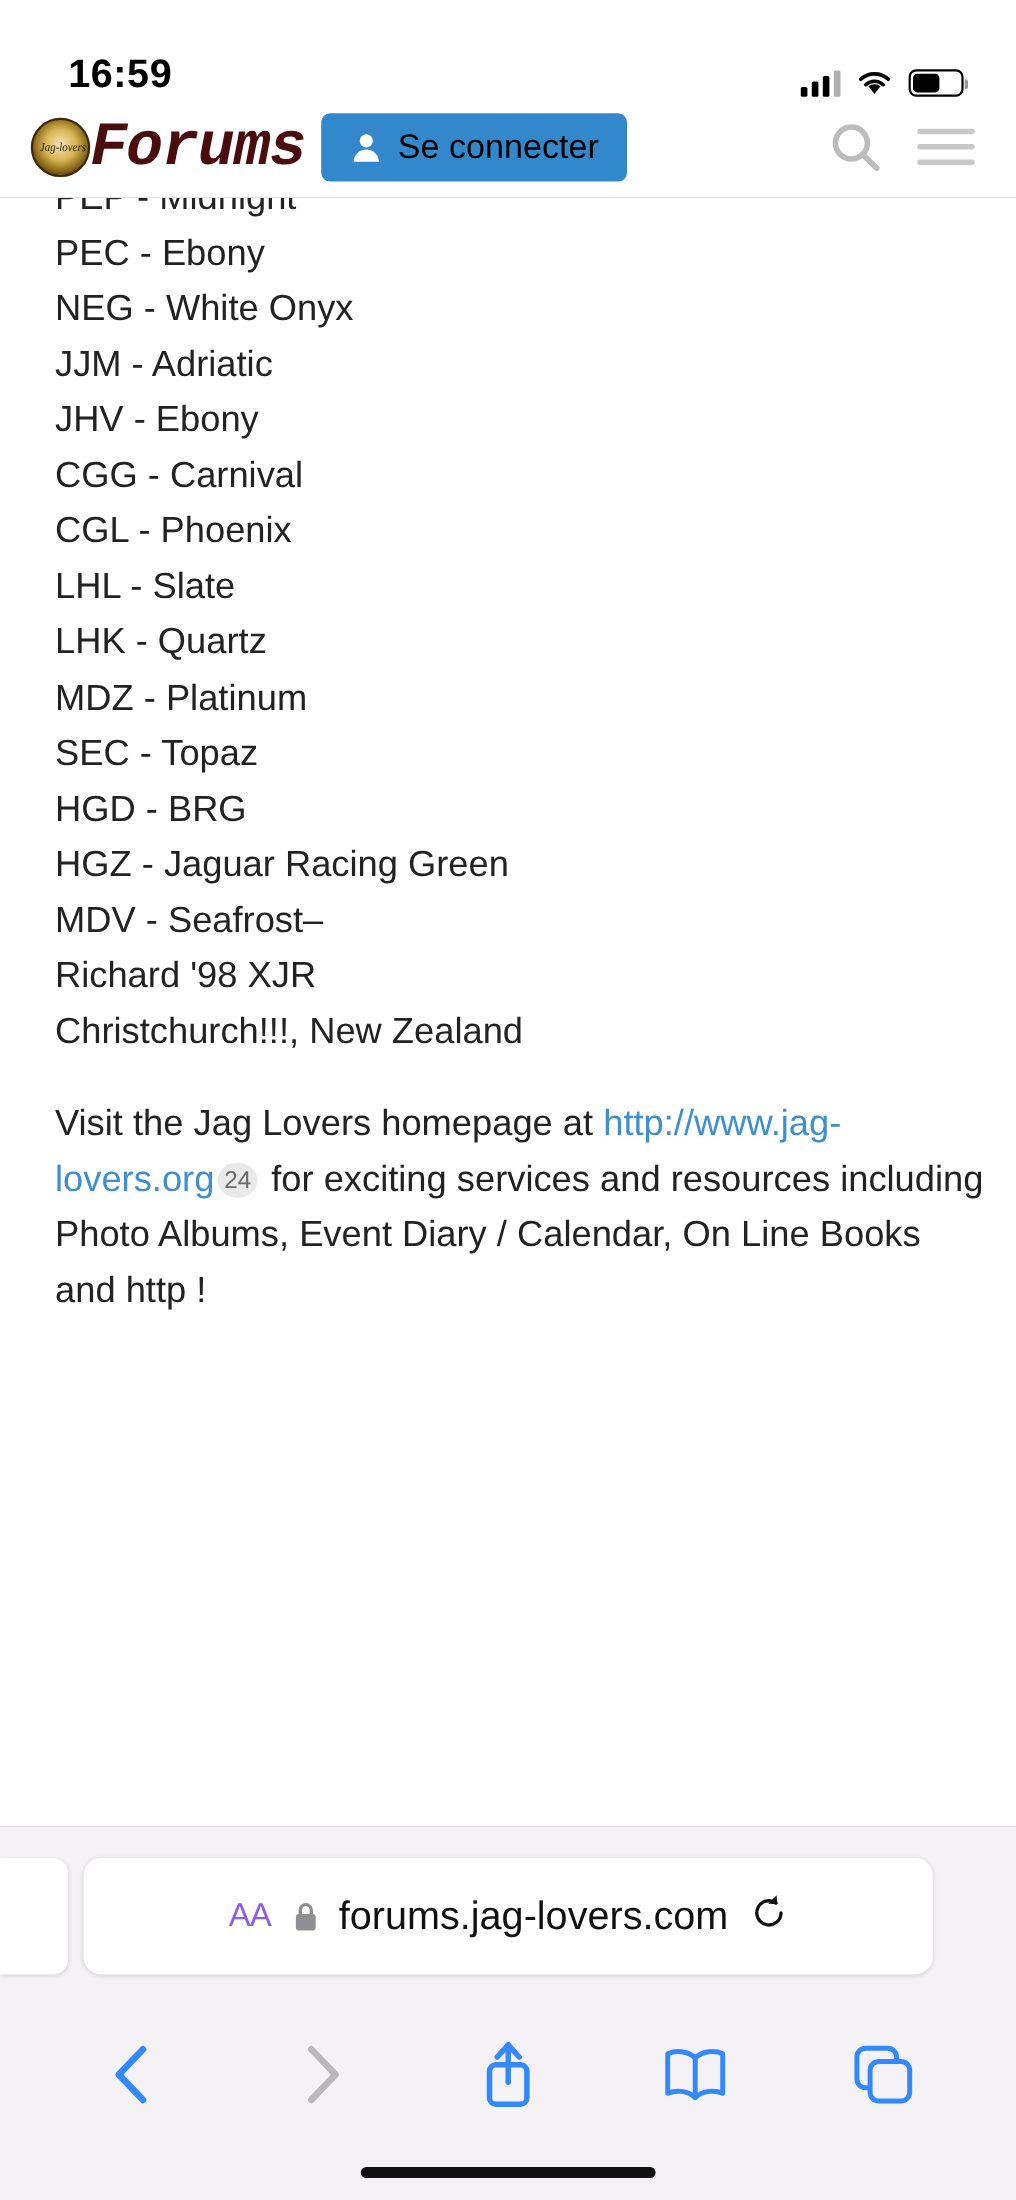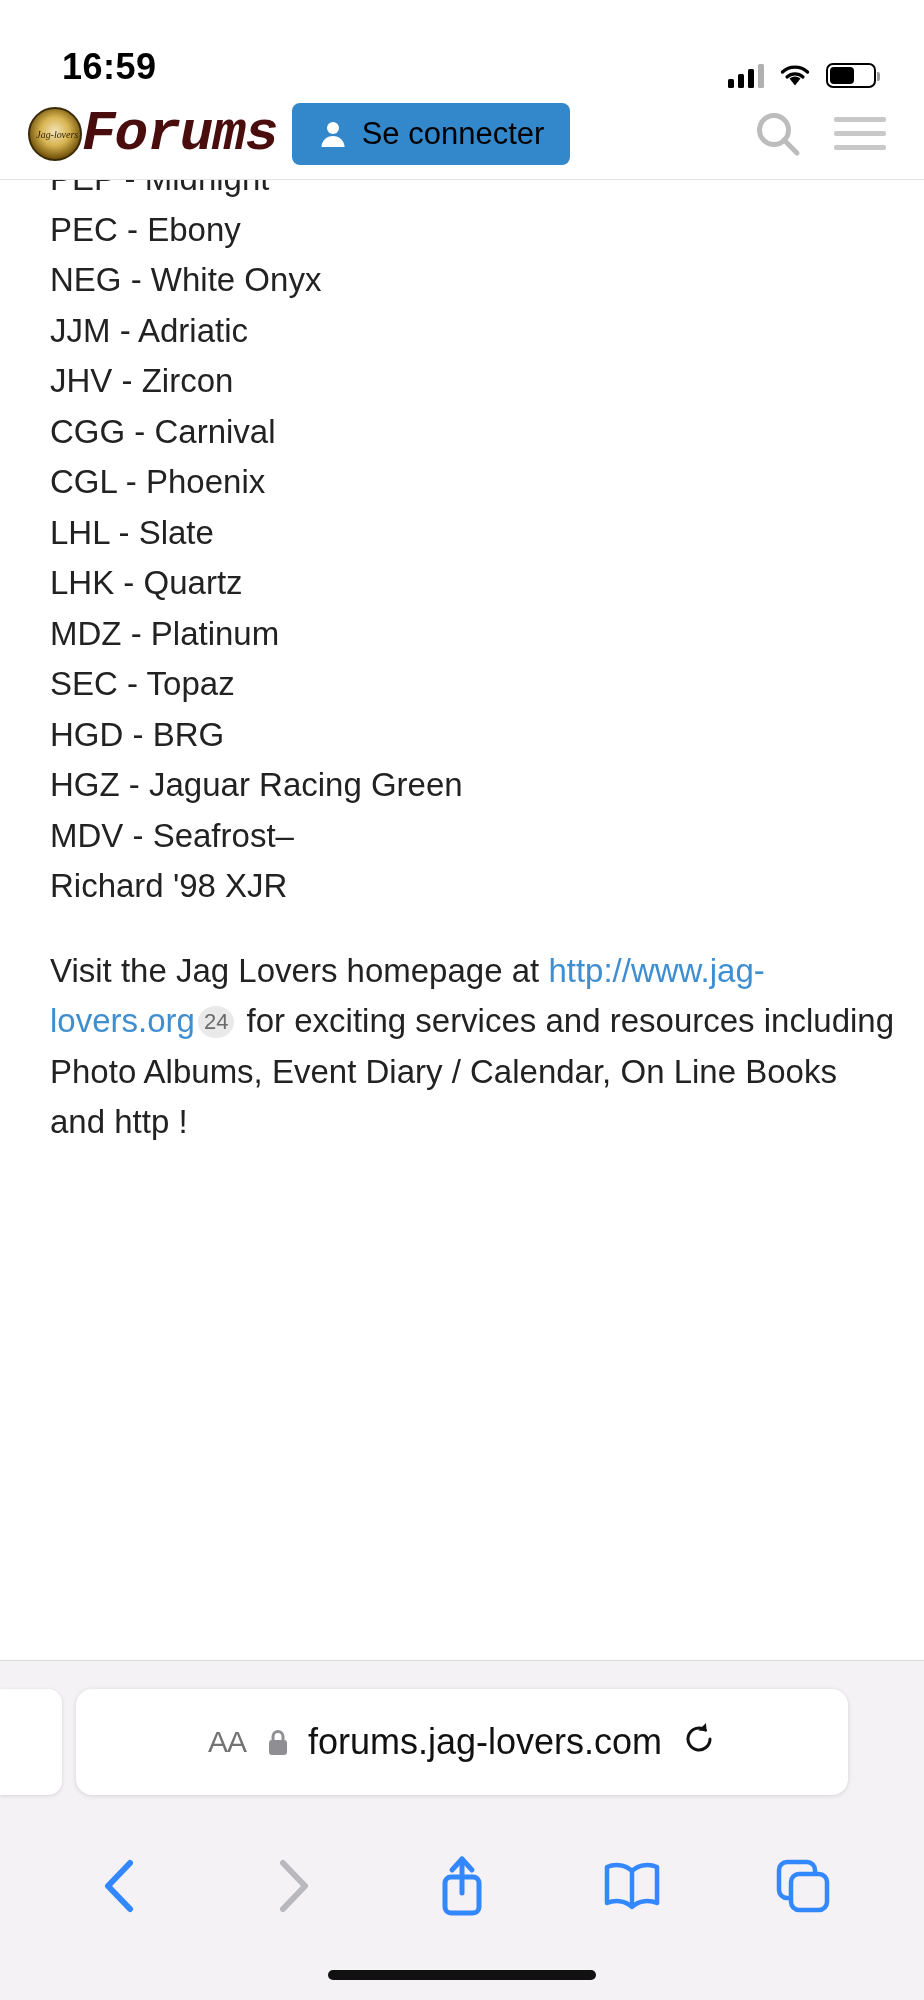--- a/index.html
+++ b/index.html
@@ -200,21 +200,21 @@
     left: 76px; right: 76px; top: 28px;
     height: 106px;
     background: #ffffff;
     border-radius: 16px;
     display: flex;
     align-items: center;
     justify-content: center;
     gap: 20px;
     box-shadow: 0 1px 5px rgba(0,0,0,0.13);
   }
-  .aa { font-size: 30px; color: #737373; letter-spacing: -1px; }
+  .aa { font-size: 30px; color: #8b5cf6; letter-spacing: -1px; }
   .lock { width: 22px; height: 28px; position: relative; }
   .url-text { font-size: 36px; color: #111; }
   .reload { font-size: 38px; color: #111; line-height: 1; }
   .toolbar {
     position: absolute;
     left: 0; right: 0; bottom: 66px;
     height: 96px;
     display: flex;
     align-items: center;
     justify-content: space-around;
@@ -291,33 +291,34 @@
   </div>
 </div>
 
 <div class="content">
   <div class="post-line clipped">PEP - Midnight</div>
 
   <div>
     <div class="post-line">PEC - Ebony</div>
     <div class="post-line">NEG - White Onyx</div>
     <div class="post-line">JJM - Adriatic</div>
-    <div class="post-line">JHV - Zircon</div>
+    <div class="post-line">JHV - Ebony</div>
     <div class="post-line">CGG - Carnival</div>
     <div class="post-line">CGL - Phoenix</div>
     <div class="post-line">LHL - Slate</div>
     <div class="post-line">LHK - Quartz</div>
     <div class="post-line">MDZ - Platinum</div>
     <div class="post-line">SEC - Topaz</div>
     <div class="post-line">HGD - BRG</div>
     <div class="post-line">HGZ - Jaguar Racing Green</div>
     <div class="post-line">MDV - Seafrost–</div>
   </div>
 
   <div class="post-line">Richard '98 XJR</div>
+  <div class="post-line">Christchurch!!!, New Zealand</div>
 
 
   <div class="gap"></div>
 
   <div class="para"><span>Visit the Jag Lovers homepage at </span><a class="lnk" href="#">http://www.jag-lovers.org</a><span class="refcount">24</span><span> for exciting services and resources including Photo Albums, Event Diary / Calendar, On Line Books and http !</span></div>
 
   <div class="post-actions">
     
     
   </div>

